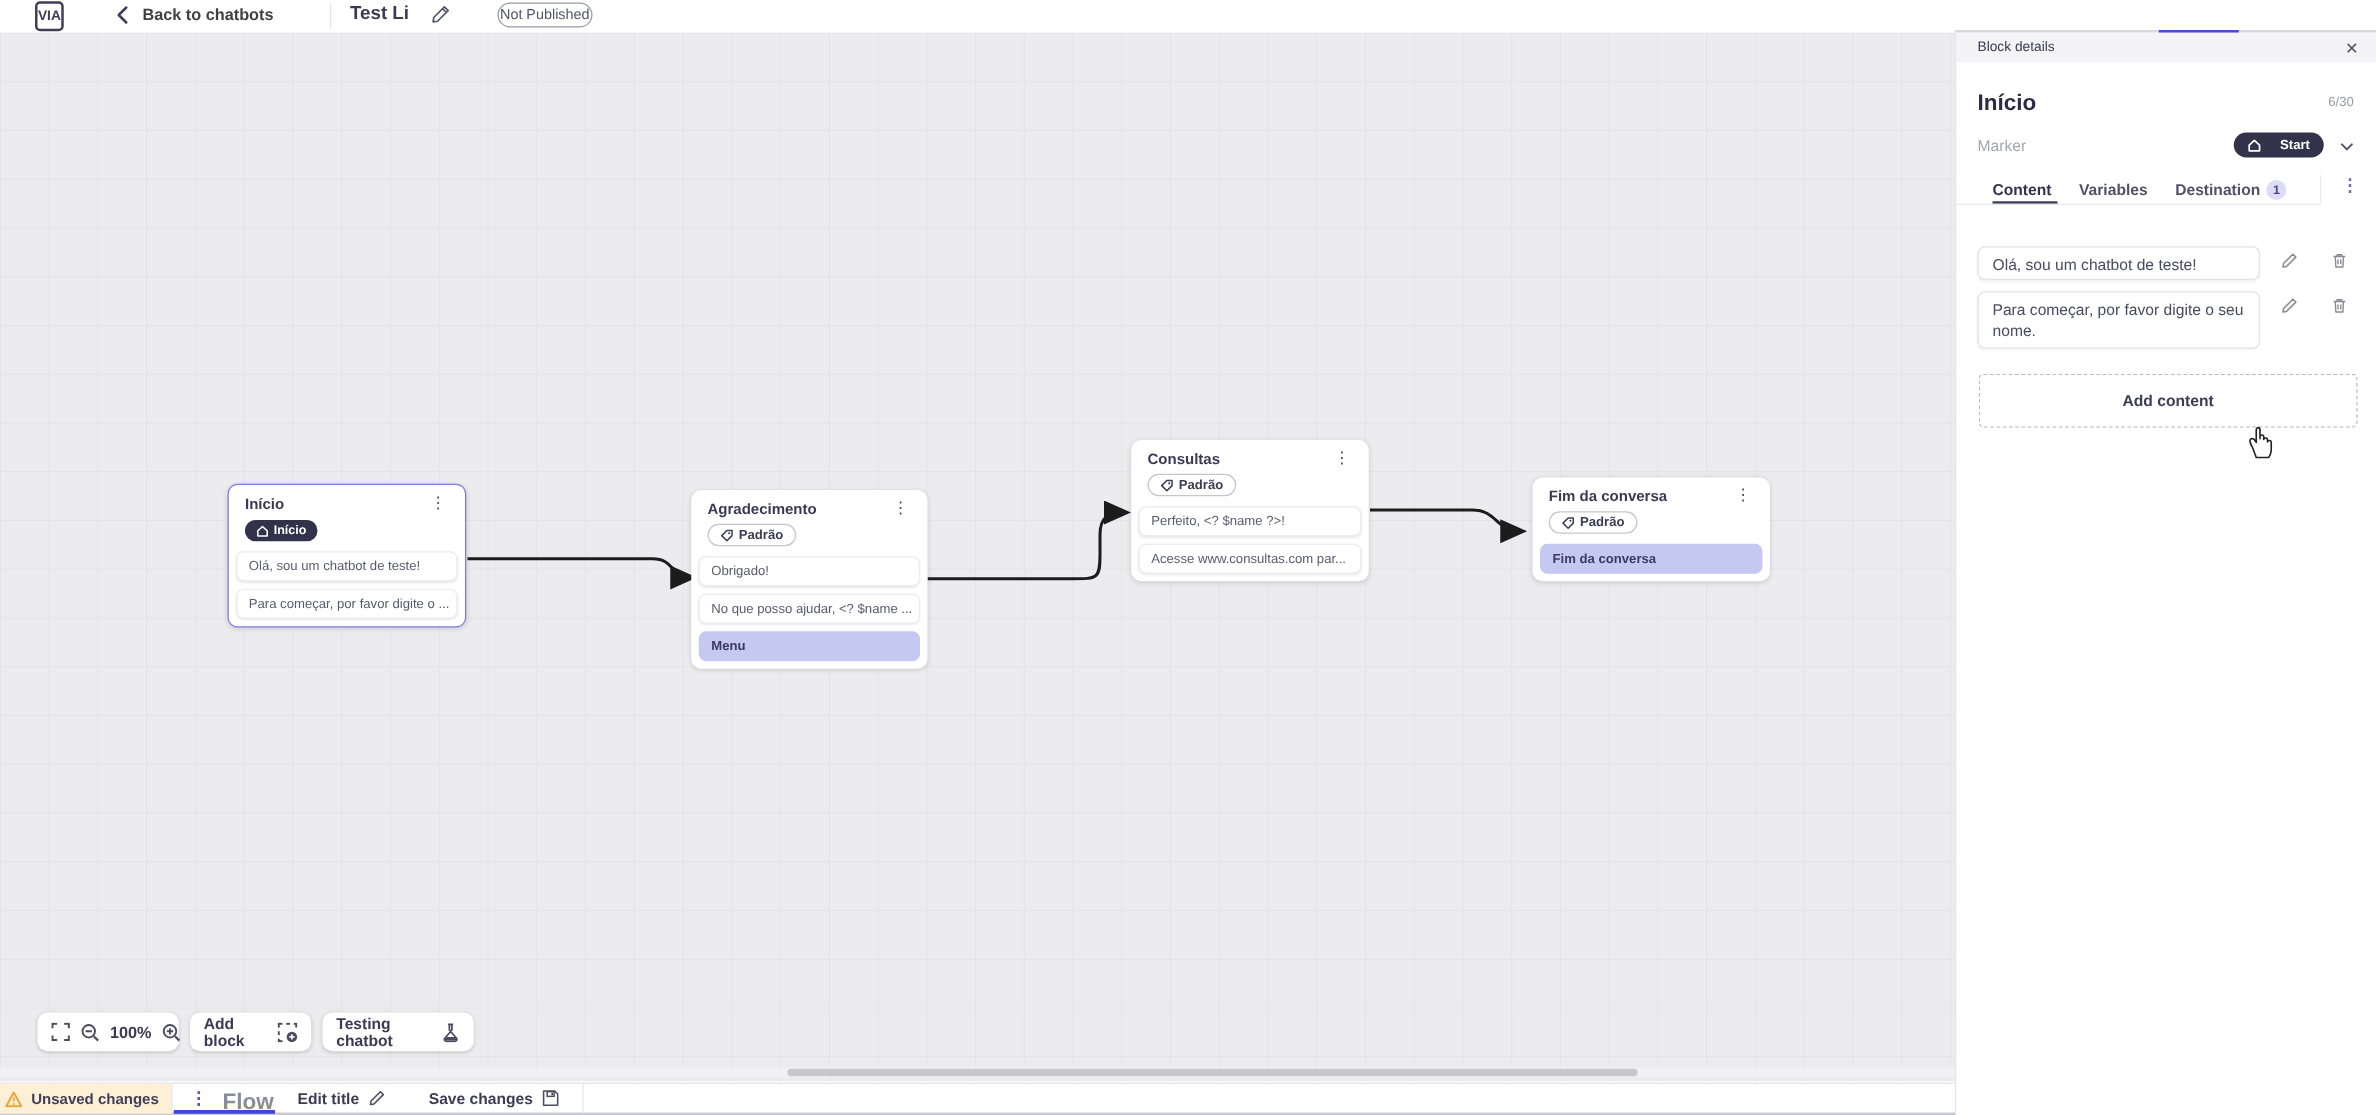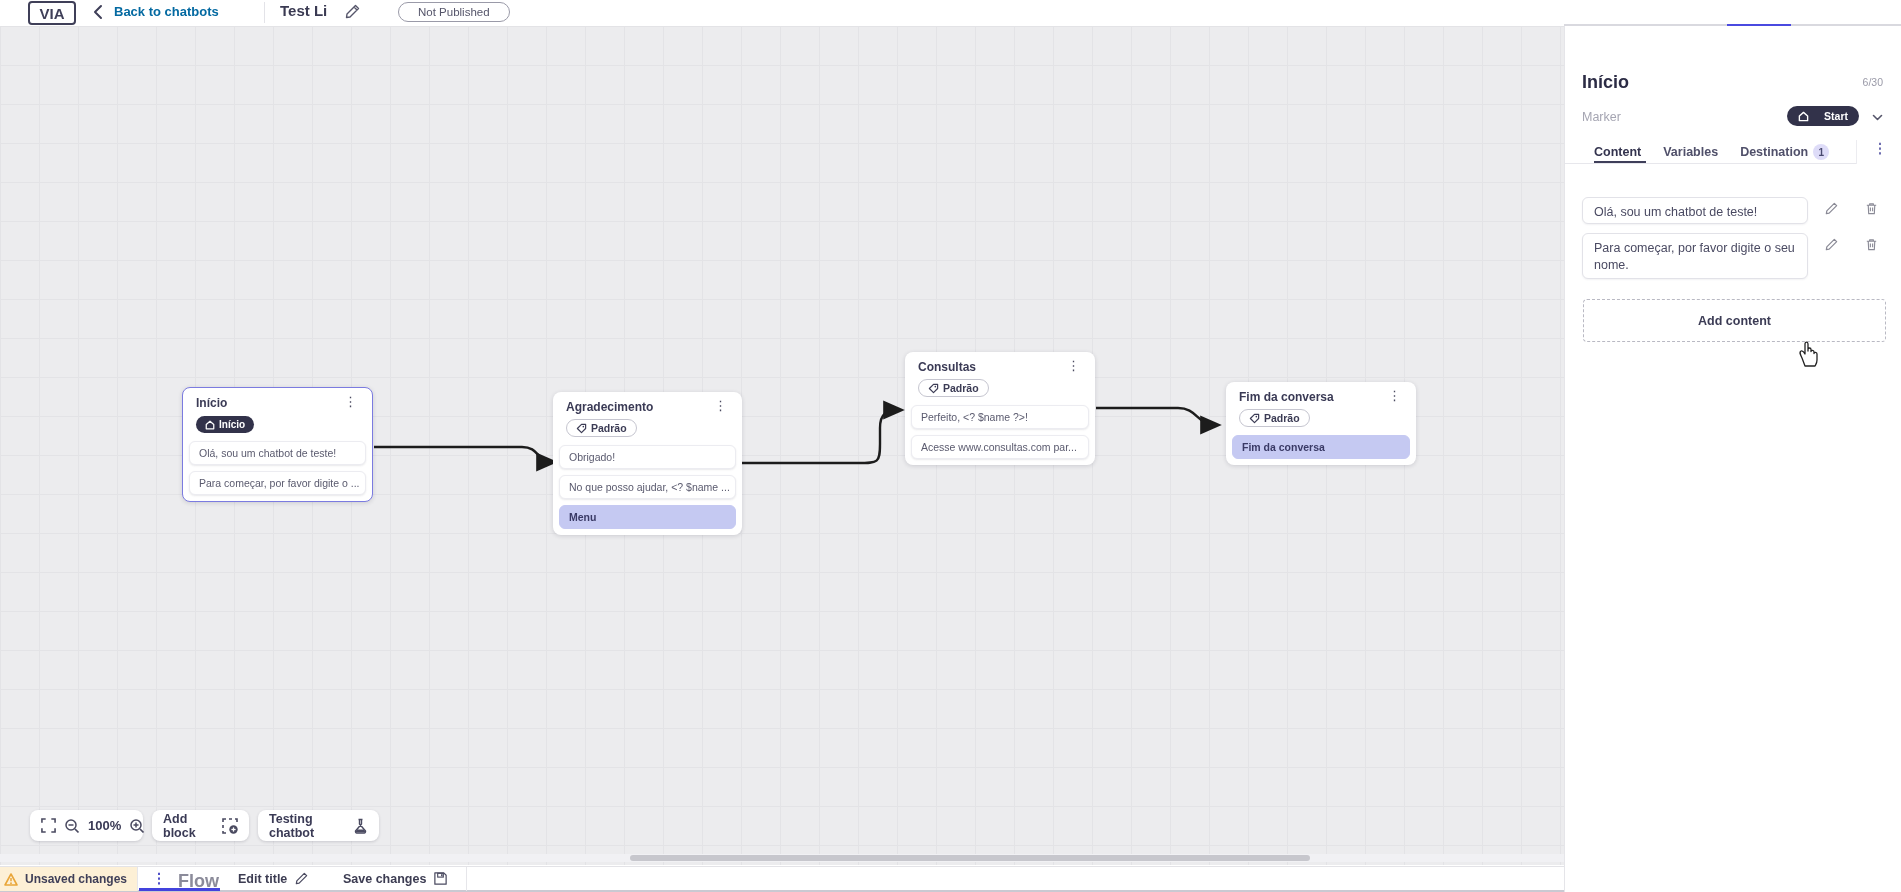--- a/index.html
+++ b/index.html
@@ -1,27 +1,27 @@
 <!DOCTYPE html>
 <html><head>
 <meta charset="utf-8">
 <style>
   * { margin:0; padding:0; box-sizing:border-box; }
   html,body { width:1901px; height:892px; font-family:"Liberation Sans", sans-serif; background:#fff; overflow:hidden; }
   #app { position:relative; width:1901px; height:892px; background:#fff; }
 
   
   .topbar { position:absolute; left:0; top:0; width:1901px; height:26px; background:#fff; z-index:30; }
-  .logo-box { position:absolute; left:28px; top:1px; width:48px; height:24px; border:2px solid #3f3f58; border-radius:4px; display:flex; align-items:center; justify-content:center; color:#3f3f58; font-size:15px; font-weight:700; letter-spacing:0; }
+  .logo-box { position:absolute; left:28px; top:1px; width:23px; height:24px; border:2px solid #3f3f58; border-radius:4px; display:flex; align-items:center; justify-content:center; color:#3f3f58; font-size:11px; font-weight:700; letter-spacing:0; }
   .back-chevron { position:absolute; left:92px; top:3px; width:12px; height:18px; color:#3f3f58; font-size:16px; font-weight:700; line-height:18px; cursor:pointer; }
-  .back-label { position:absolute; left:114px; top:4px; font-size:13px; font-weight:700; color:#0369a1; cursor:pointer; }
+  .back-label { position:absolute; left:114px; top:4px; font-size:13px; font-weight:700; color:#404040; cursor:pointer; }
   .tb-divider { position:absolute; left:264px; top:2px; width:1px; height:21px; background:#e3e3e8; }
   .chatbot-title { position:absolute; left:280px; top:2px; font-size:15px; font-weight:700; color:#3a3a52; }
   .edit-pencil { position:absolute; left:344px; top:3px; width:18px; height:18px; color:#55556a; cursor:pointer; }
-  .status-pill { position:absolute; left:398px; top:2px; height:20px; padding:0 19px; border:1px solid #9a9aa8; border-radius:999px; font-size:11.5px; color:#55556a; display:flex; align-items:center;text-align:right; }
+  .status-pill { position:absolute; left:398px; top:2px; height:20px; padding:0 1px; border:1px solid #9a9aa8; border-radius:999px; font-size:11.5px; color:#55556a; display:flex; align-items:center;text-align:right; }
   .top-tabs { position:absolute; left:1564px; top:0; width:337px; height:26px; display:flex; align-items:center; gap:26px; padding-left:44px; }
   .top-tab { font-size:13px; font-weight:700; color:#3a3a52; cursor:pointer; white-space:nowrap; }
   .top-tab.active { color:#4a4ae0; }
   .top-tabs-track { position:absolute; left:1564px; top:24px; width:337px; height:2px; background:#d9d9df; }
   .top-tabs-indicator { position:absolute; left:1727px; top:24px; width:64px; height:2px; background:#4a4ae0; }
 
   
   .canvas { position:absolute; left:0; top:26px; width:1564px; height:839px;
     background-color:#ececee;
     background-image:linear-gradient(#e3e3e6 1px, transparent 1px), linear-gradient(90deg, #e3e3e6 1px, transparent 1px);
@@ -227,20 +227,24 @@
             <path d="M4.2 11.5 H10.8 L12 13.2 A0.8 0.8 0 0 1 11.2 14.3 H3.8 A0.8 0.8 0 0 1 3 13.2 Z" fill="#4a4a60"></path>
           </svg>
       </span>
     </div>
 
     <div class="hscroll-track"></div>
     <div class="hscroll-thumb"></div>
   </div>
 
   <div class="panel">
+    <div class="panel-strip">
+      <span class="panel-strip-label">Block details</span>
+      <span class="panel-close">✕</span>
+    </div>
     <div class="panel-title">Início</div>
     <div class="panel-counter">6/30</div>
     <div class="marker-label">Marker</div>
     <div class="marker-pill">
       <svg width="11" height="11" viewBox="0 0 12 12">
           <path d="M1.5 5.5 L6 1.5 L10.5 5.5 V10.5 H1.5 Z" fill="none" stroke="#fff" stroke-width="1.5" stroke-linejoin="round"></path>
         </svg>
       <span>Start</span>
     </div>
     <div class="marker-chevron">

